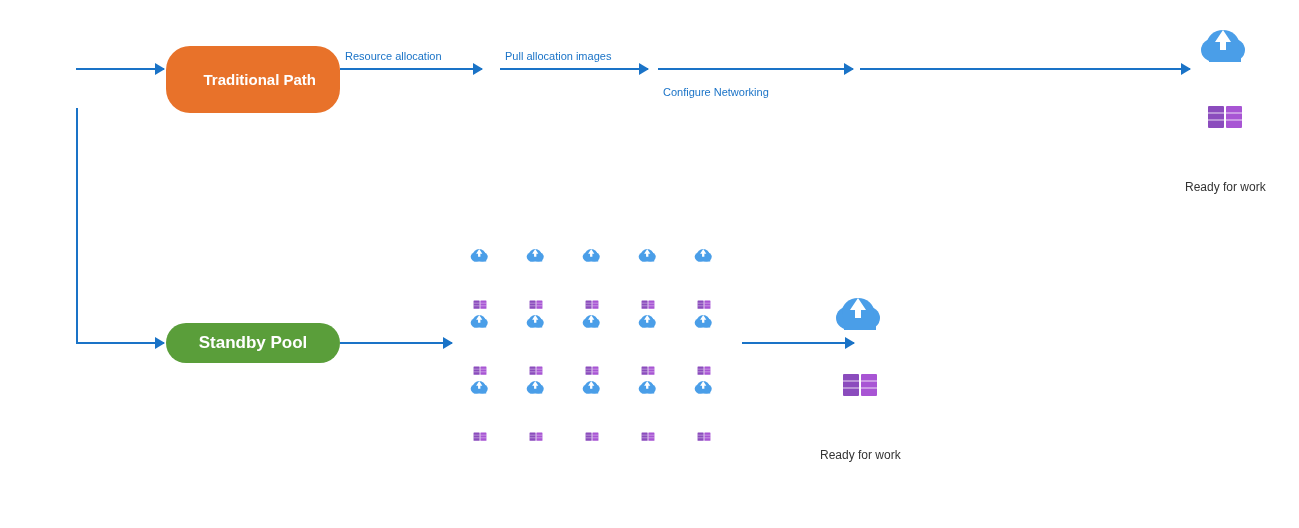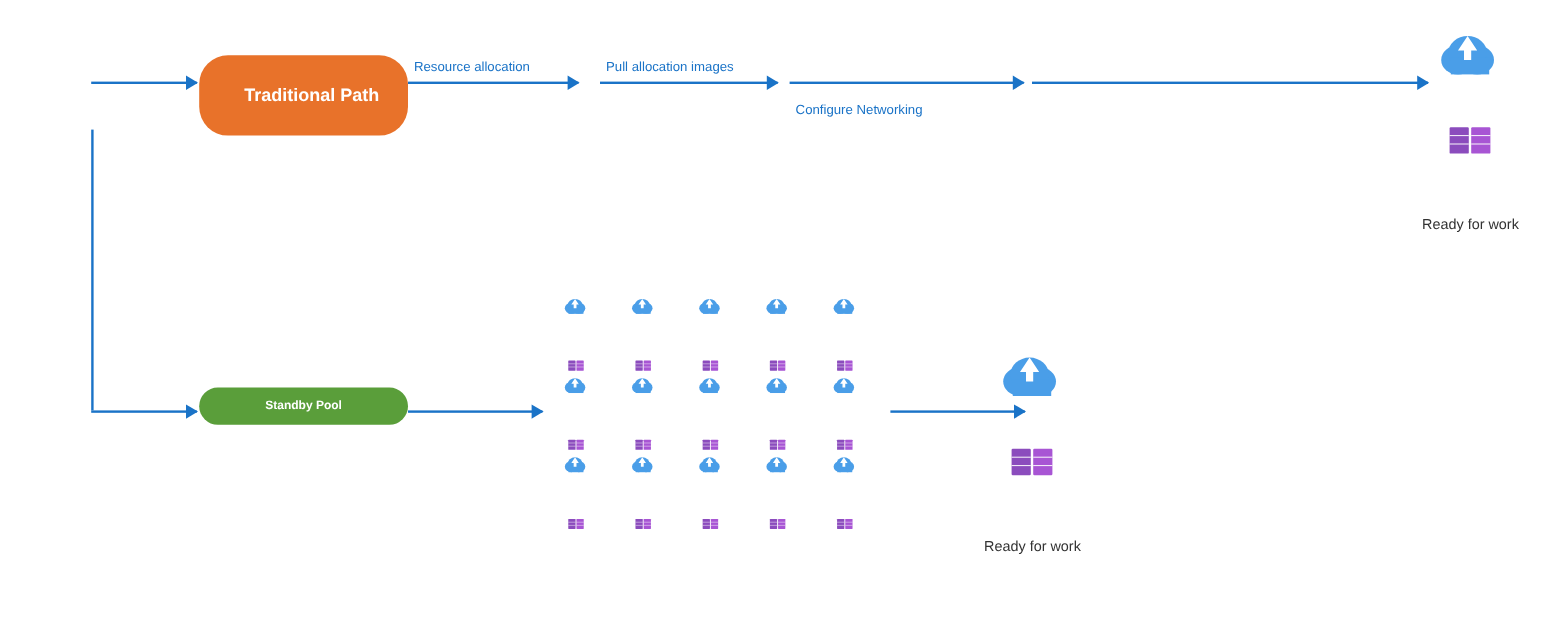--- a/index.html
+++ b/index.html
@@ -96,21 +96,21 @@
       text-align: right;
       white-space: nowrap;
     }
 
     
     .pill-green {
       position: absolute;
       background: #5a9e3a;
       border-radius: 24px;
       color: #fff;
-      font-size: 10px;
+      font-size: 17px;
       font-weight: 600;
       padding: 10px 24px;
       text-align: center;
       white-space: nowrap;
     }
 
     
     .pool-grid {
       position: absolute;
       display: grid;

